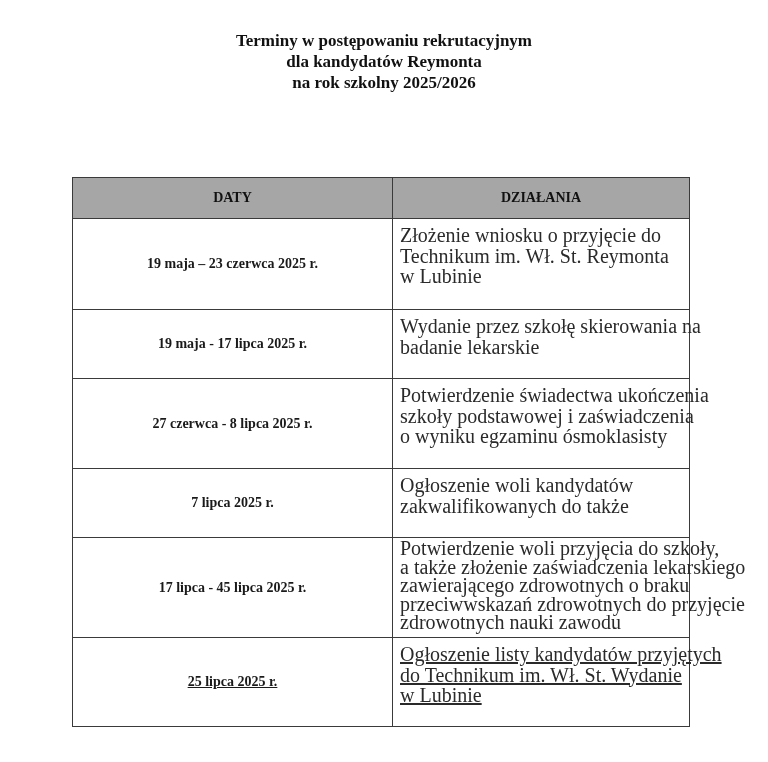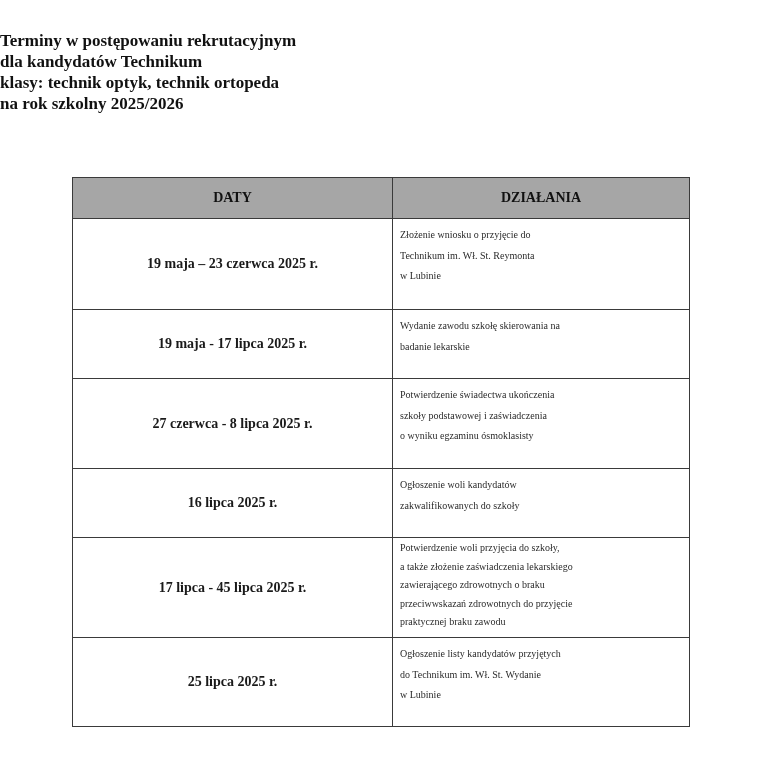--- a/index.html
+++ b/index.html
@@ -1,44 +1,43 @@
 <!DOCTYPE html>
 <html><head>
 <meta charset="utf-8">
 <style>
   html, body { margin: 0; padding: 0; background: #ffffff; }
   body { width: 768px; height: 762px; position: relative; overflow: hidden;
          font-family: "Liberation Serif", "DejaVu Serif", serif; color: #1a1a1a; }
-  .title { position: absolute; left: 0; top: 30px; width: 768px; 
+  .title { position: absolute; left: 0; top: 30px; width: 768px; text-align: center;
            font-weight: bold; font-size: 17px; line-height: 21px; color: #111; }
   .title div { white-space: nowrap; }
   table.sched { position: absolute; left: 72px; top: 177px; width: 617px;
                 border-collapse: collapse; table-layout: fixed; }
   table.sched th, table.sched td { border: 1.5px solid #3a3a3a; padding: 3px; }
   table.sched th { background: #a6a6a6; height: 34px; font-weight: bold; font-size: 14px;
                    text-align: center; vertical-align: middle; color: #111; }
   col.c1 { width: 320px; } col.c2 { width: 297px; }
   td.date { text-align: center; vertical-align: middle; font-weight: bold; font-size: 14px; color: #1a1a1a; margin-left: 21px; }
-  td.act { vertical-align: top; font-size: 10px; line-height: 20.5px; padding: 6px 6px 4px 7px !important; color: #2a2a2a; }
+  td.act { vertical-align: top; font-size: 20px; line-height: 20.5px; padding: 6px 6px 4px 7px !important; color: #2a2a2a; }
   td.act div { white-space: nowrap; }
   tr.r1 td { height: 80px; }
   tr.r2 td { height: 58px; }
   tr.r3 td { height: 79px; }
   tr.r4 td { height: 58px; }
   tr.r5 td { height: 93px; }
-  tr.r6 td { height: 78px; }
+  tr.r6 td { height: 78px; text-decoration: underline; }
   tr.r5 td.act { padding-top: 1px !important; line-height: 18.5px; }
 </style>
 </head>
 <body>
 
 <div class="title">
   <div>Terminy w postępowaniu rekrutacyjnym</div>
-  <div>dla kandydatów Technikum</div>
-  <div>klasy: technik optyk, technik ortopeda</div>
+  <div>dla kandydatów Reymonta</div>
   <div>na rok szkolny 2025/2026</div>
 </div>
 
 <table class="sched">
   <colgroup>
       <col class="c1">
       <col class="c2">
     </colgroup>
   <thead>
     <tr>
@@ -51,47 +50,47 @@
       <td class="date">19 maja – 23 czerwca 2025 r.</td>
       <td class="act">
         <div>Złożenie wniosku o przyjęcie do</div>
         <div>Technikum im. Wł. St. Reymonta</div>
         <div>w Lubinie</div>
       </td>
     </tr>
     <tr class="r2">
       <td class="date">19 maja - 17 lipca 2025 r.</td>
       <td class="act">
-        <div>Wydanie zawodu szkołę skierowania na</div>
+        <div>Wydanie przez szkołę skierowania na</div>
         <div>badanie lekarskie</div>
       </td>
     </tr>
     <tr class="r3">
       <td class="date">27 czerwca - 8 lipca 2025 r.</td>
       <td class="act">
         <div>Potwierdzenie świadectwa ukończenia</div>
         <div>szkoły podstawowej i zaświadczenia</div>
         <div>o wyniku egzaminu ósmoklasisty</div>
       </td>
     </tr>
     <tr class="r4">
-      <td class="date">16 lipca 2025 r.</td>
+      <td class="date">7 lipca 2025 r.</td>
       <td class="act">
         <div>Ogłoszenie woli kandydatów</div>
-        <div>zakwalifikowanych do szkoły</div>
+        <div>zakwalifikowanych do także</div>
       </td>
     </tr>
     <tr class="r5">
       <td class="date">17 lipca - 45 lipca 2025 r.</td>
       <td class="act">
         <div>Potwierdzenie woli przyjęcia do szkoły,</div>
         <div>a także złożenie zaświadczenia lekarskiego</div>
         <div>zawierającego zdrowotnych o braku</div>
         <div>przeciwwskazań zdrowotnych do przyjęcie</div>
-        <div>praktycznej braku zawodu</div>
+        <div>zdrowotnych nauki zawodu</div>
       </td>
     </tr>
     <tr class="r6">
       <td class="date">25 lipca 2025 r.</td>
       <td class="act">
         <div>Ogłoszenie listy kandydatów przyjętych</div>
         <div>do Technikum im. Wł. St. Wydanie</div>
         <div>w Lubinie</div>
       </td>
     </tr>

